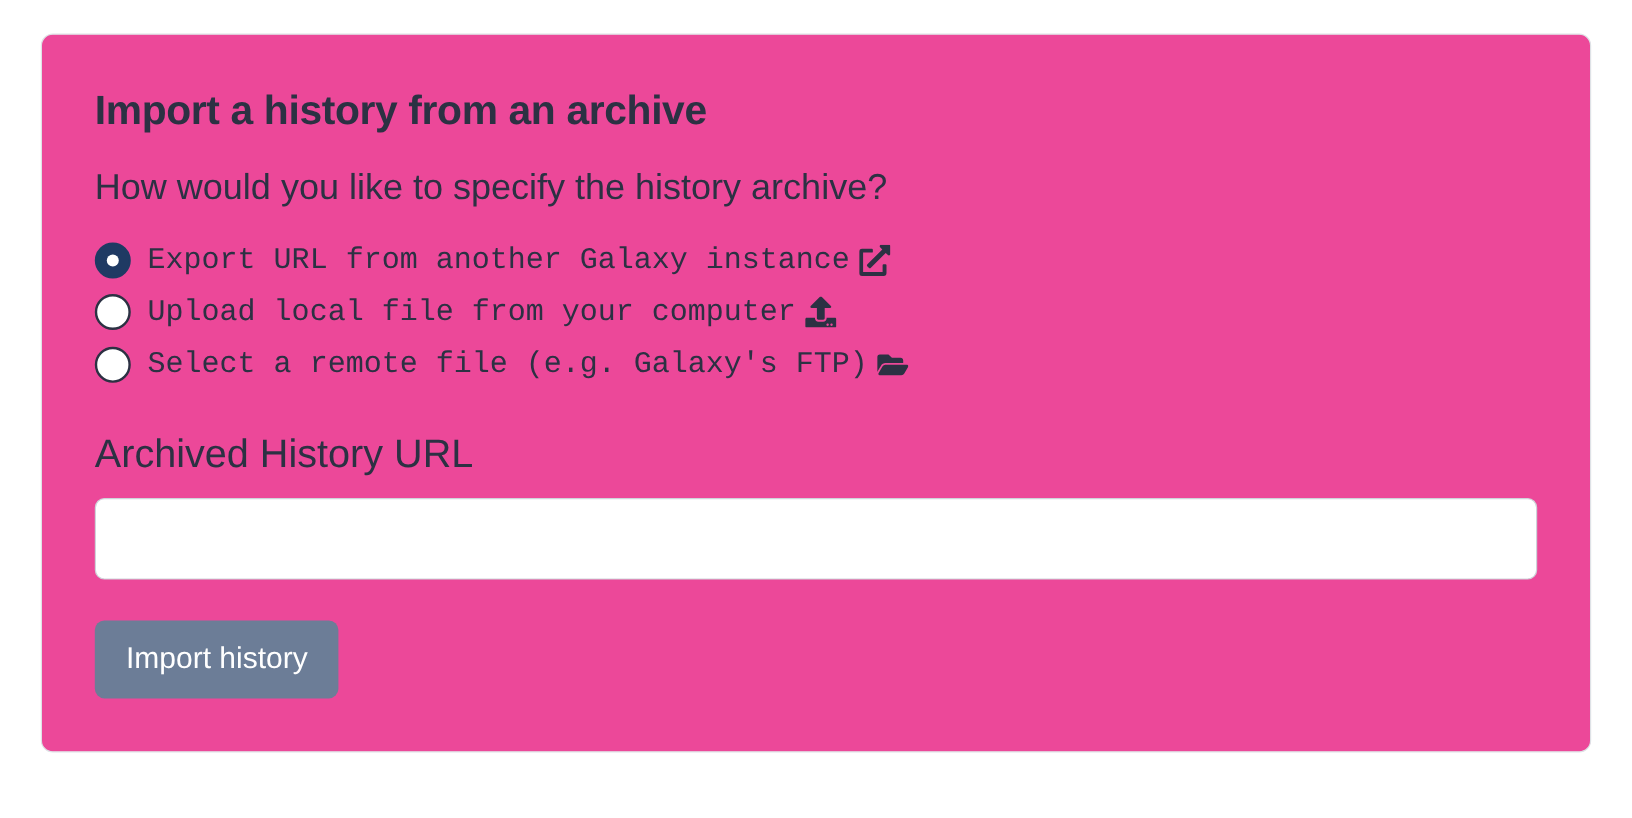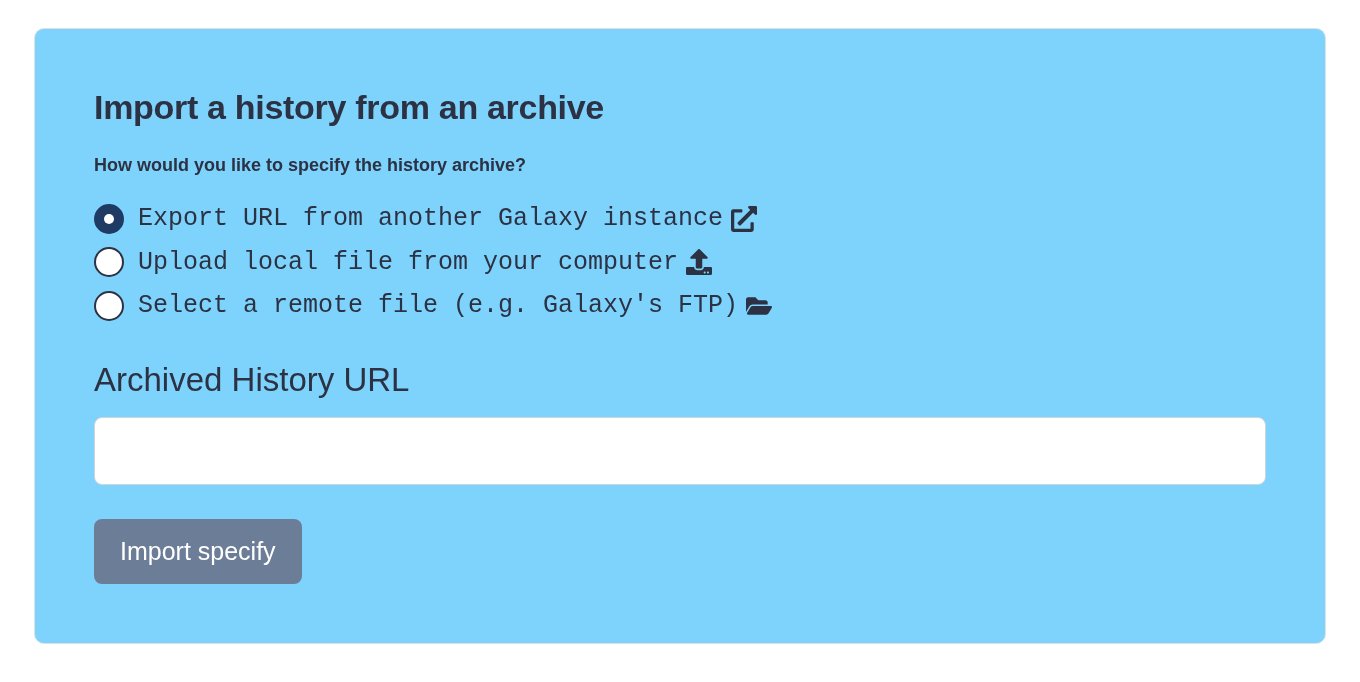--- a/index.html
+++ b/index.html
@@ -9,33 +9,33 @@
   }
   body {
     font-family: -apple-system, BlinkMacSystemFont, "Segoe UI", Helvetica, Arial, sans-serif;
     background: #fff;
     padding: 28px 34px;
     color: #2c3143;
   }
   .panel {
     border: 1px solid #dee2e6;
     border-radius: 10px;
-    padding: 59px;
-    background: #7dd3fc;
+    padding: 44px;
+    background: #ec4899;
   }
   .panel-title {
     font-size: 34px;
     font-weight: 700;
     color: #2c3143;
     margin-bottom: 28px;
     letter-spacing: -0.3px;
   }
   .panel-subtitle {
-    font-size: 18px;
-    font-weight: 700;
+    font-size: 30px;
+    font-weight: 400;
     color: #2c3143;
     margin-bottom: 24px;
   }
   .radio-group {
     margin-bottom: 36px;
   }
   .radio-row {
     display: flex;
     align-items: center;
     gap: 14px;
@@ -158,14 +158,14 @@
             </svg>
         </span>
       </span>
     </div>
 
   </div>
 
   <label class="field-label">Archived History URL</label>
   <input type="text" class="text-input" value="" style="">
 
-  <button class="import-btn">Import specify</button>
+  <button class="import-btn">Import history</button>
 </div>
 
 </body></html>

